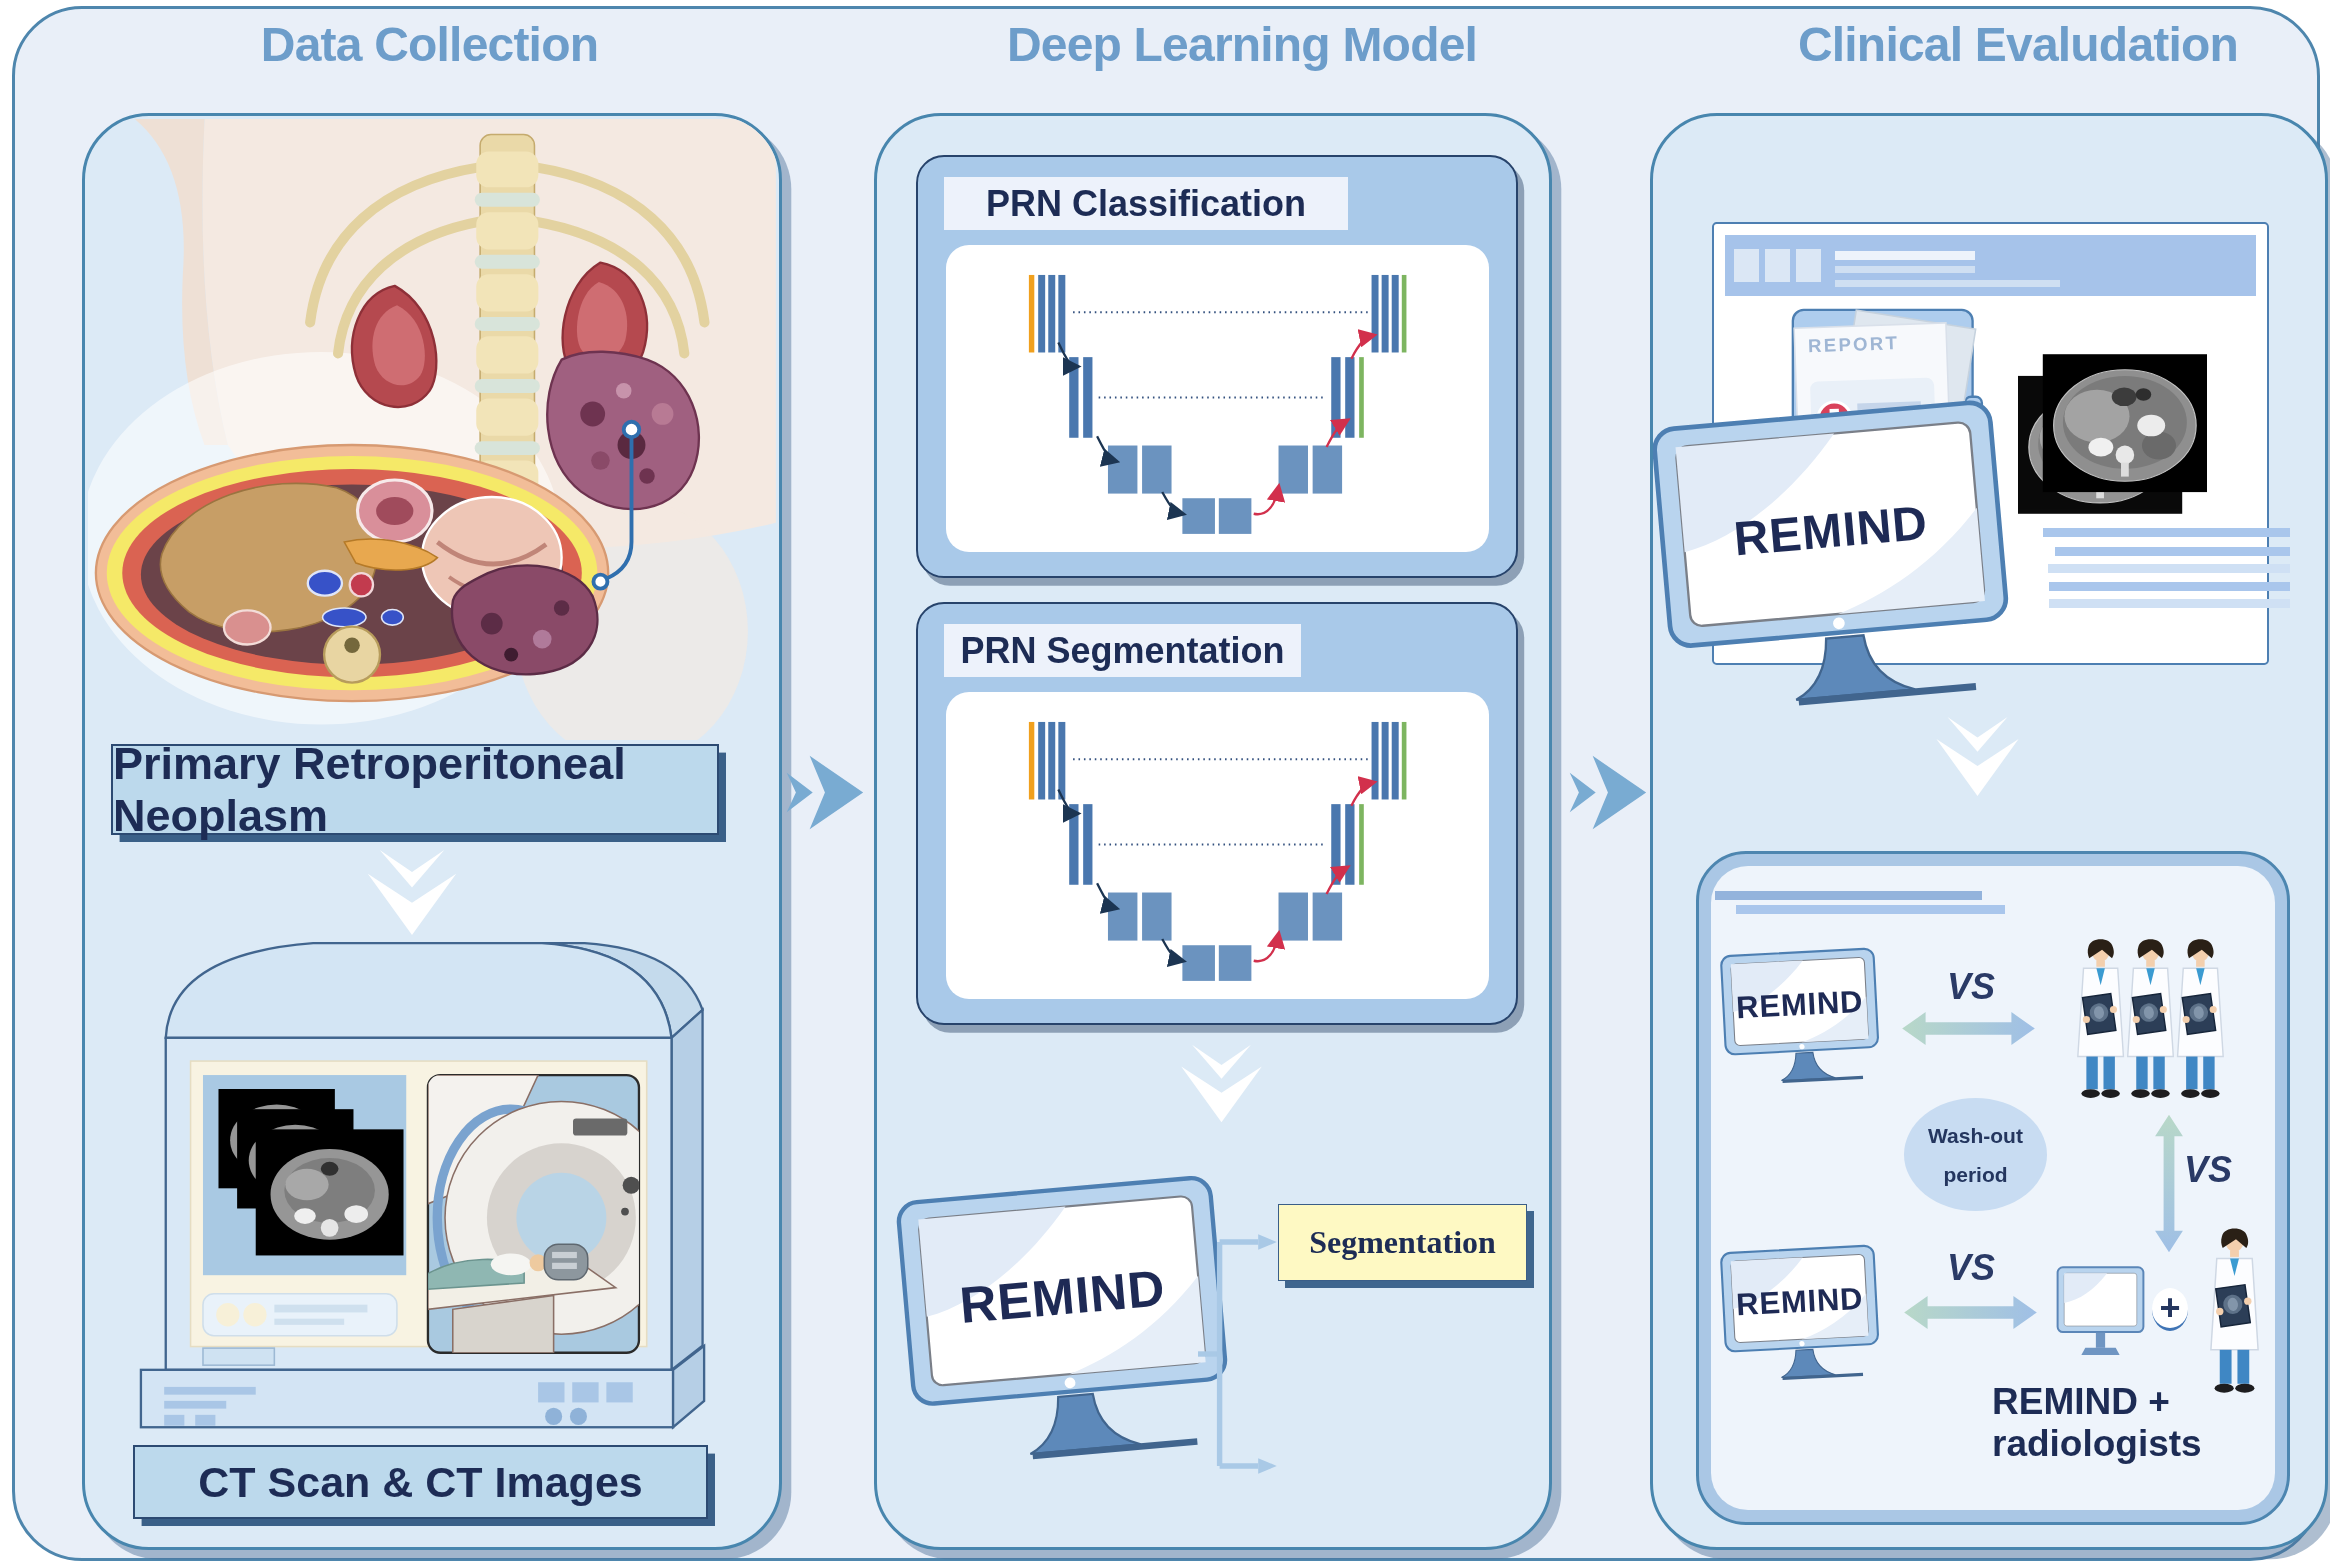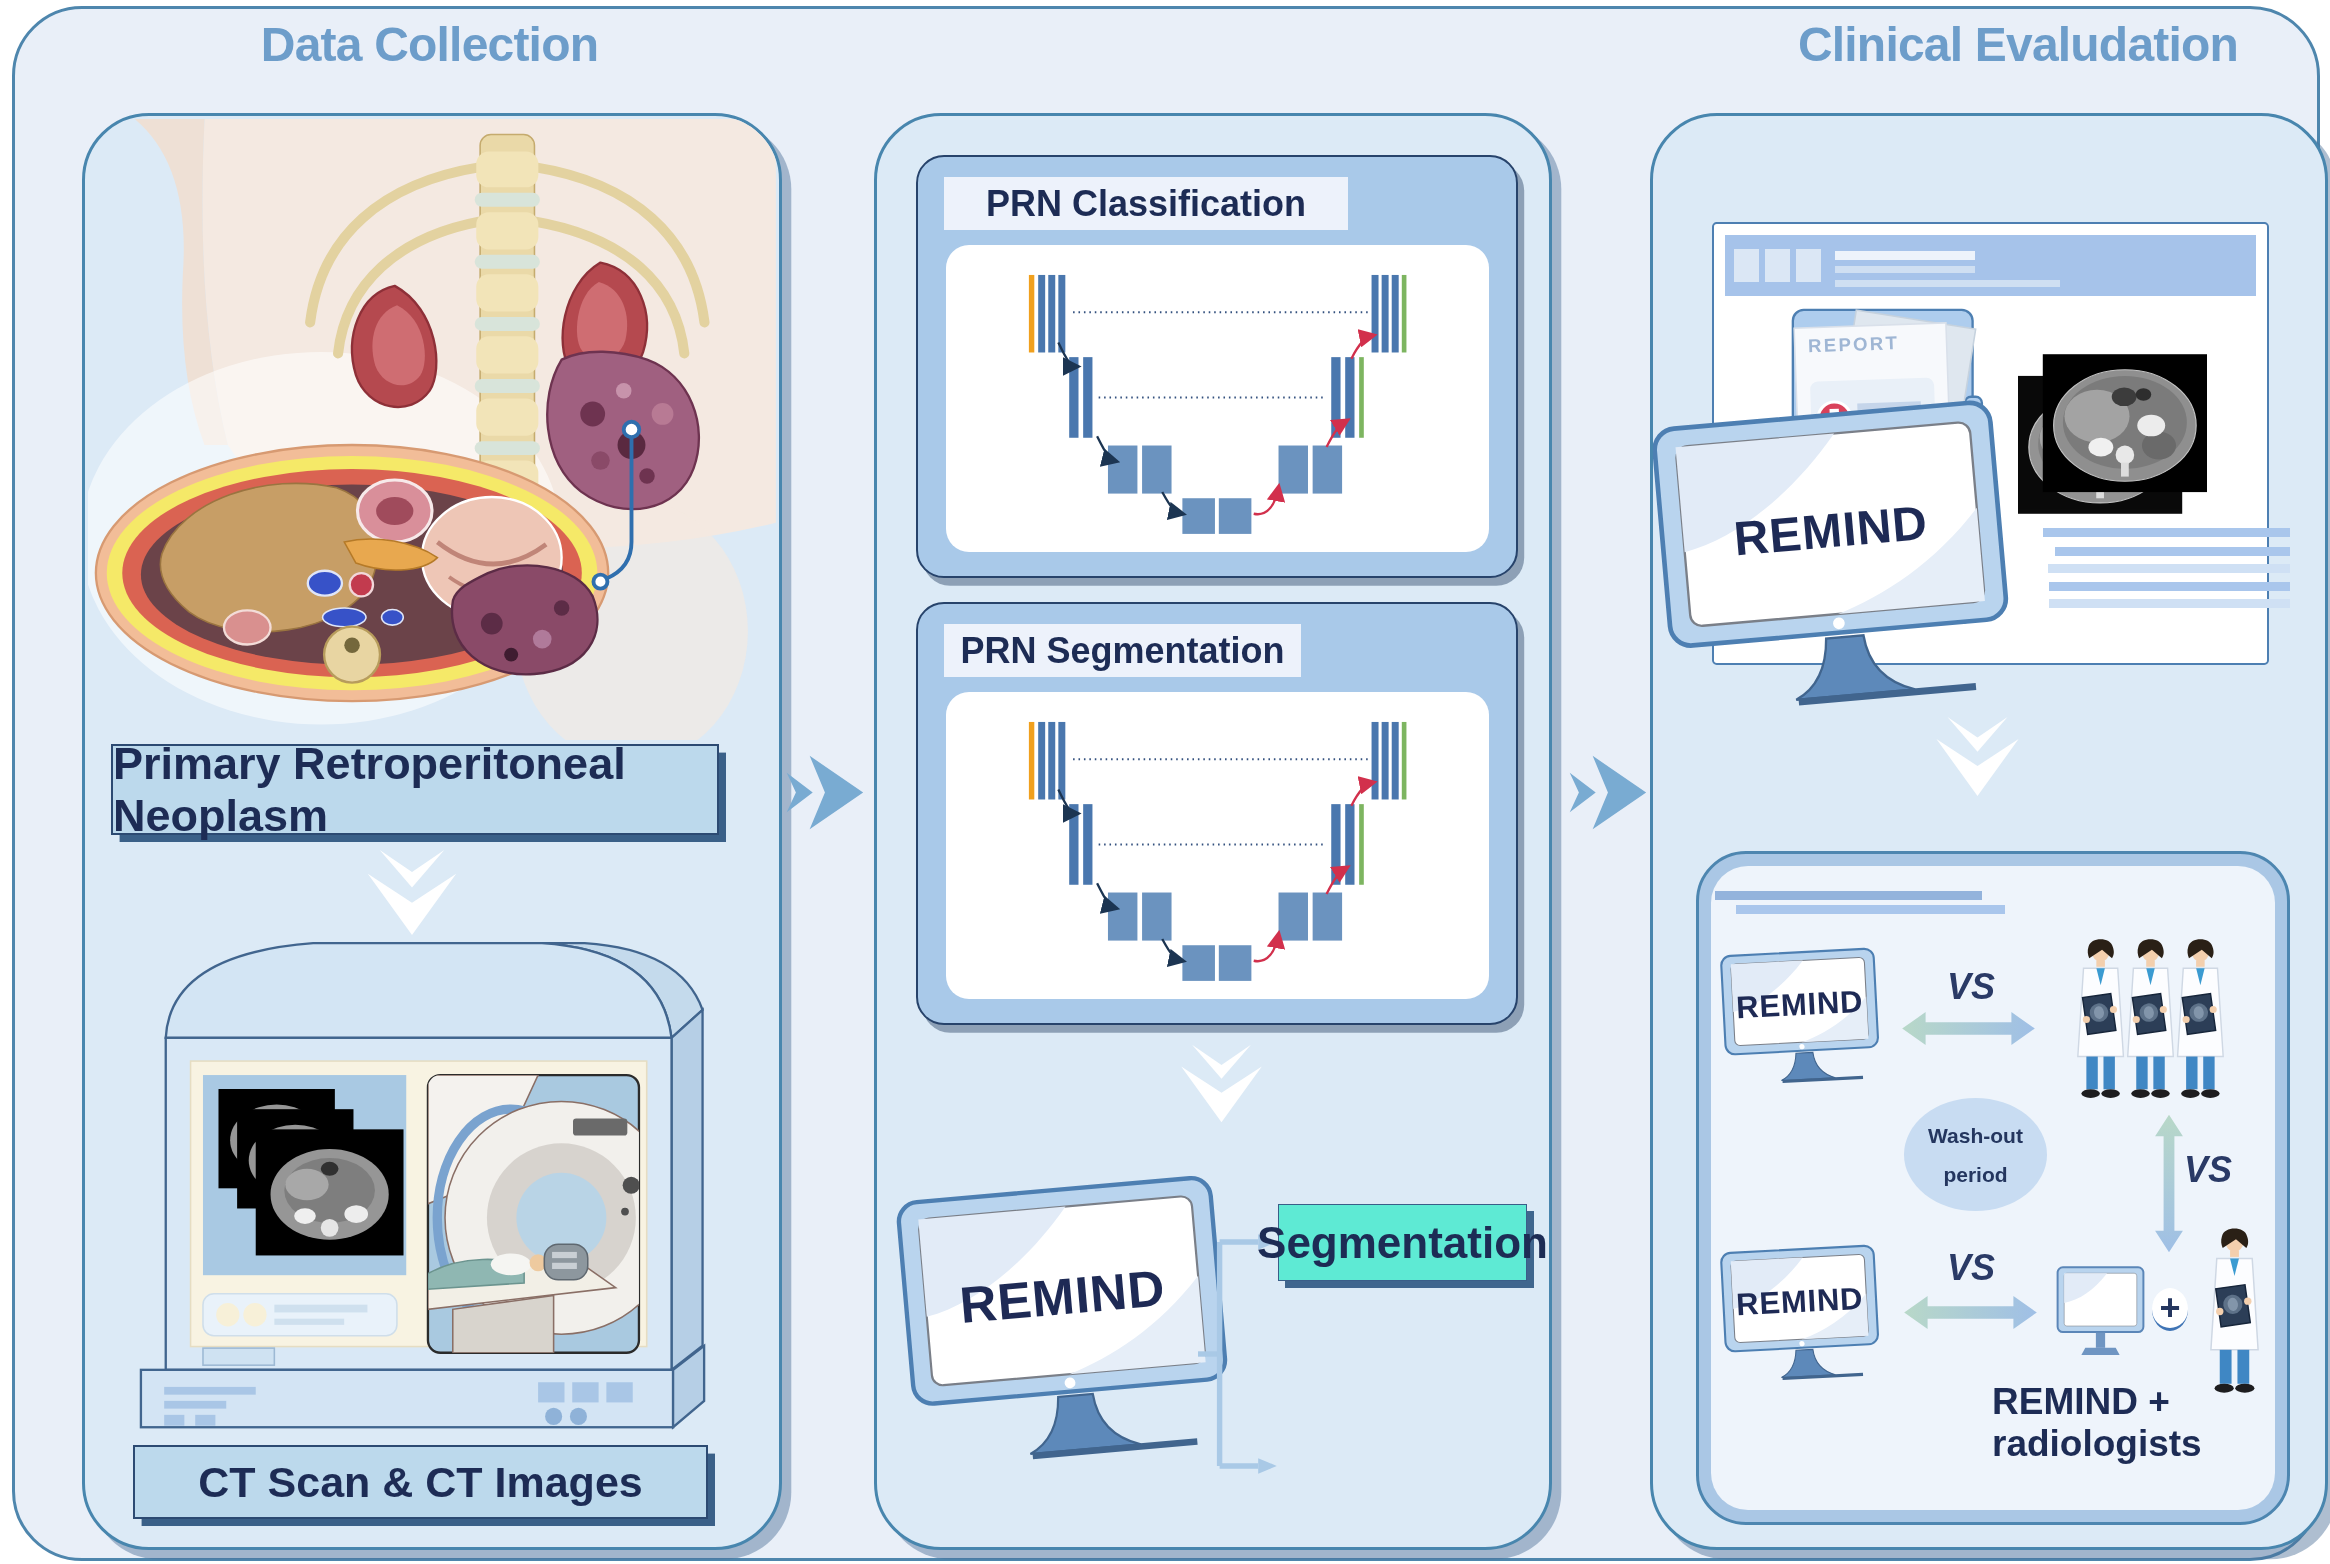--- a/index.html
+++ b/index.html
@@ -11,22 +11,22 @@
   .sec-title{top:4px;height:81px;display:flex;align-items:center;justify-content:center;
     font-size:48px;font-weight:bold;color:#6d9dca;letter-spacing:-0.8px;}
   .panel{top:113px;height:1431px;border-radius:67px;background:#dceaf6;border:3.1px solid #4886ae;
     box-shadow:9.3px 9.3px 0 rgba(76,110,150,.45);overflow:hidden;}
   
   .lbl{background:#bcd9ec;border:2.3px solid #2c4a72;box-shadow:7.8px 7.8px 0 -0.8px #3a6088;
     display:flex;align-items:center;justify-content:center;color:#1d2c55;font-weight:bold;}
   .chip{background:#edf2fb;color:#1d2c55;font-weight:bold;display:flex;align-items:center;justify-content:center;}
   .whitebox{background:#ffffff;border-radius:23px;}
   .prnbox{background:#a9c9e9;border:2.3px solid #27436b;border-radius:28px;box-shadow:6.2px 7.8px 0 rgba(45,70,105,.45);}
-  .outlbl{background:#5eead4;border:1.6px solid #3a5e88;box-shadow:7px 7px 0 #3f668e;
-    display:flex;align-items:center;justify-content:center;color:#1d2c55;font-weight:bold;font-size:44px;}
+  .outlbl{background:#fef9c3;border:1.6px solid #3a5e88;box-shadow:7px 7px 0 #3f668e;
+    display:flex;align-items:center;justify-content:center;color:#1d2c55;font-weight:bold;font-size:32px;font-family:Liberation Serif, serif;}
   .monitor{transform-origin:50% 50%;}
   .monitor svg{position:absolute;inset:0;width:100%;height:100%;}
   .monitor .mlabel{position:absolute;left:9%;right:9%;top:14%;height:52%;display:flex;align-items:center;justify-content:center;
     font-weight:bold;color:#1e2a55;letter-spacing:0.8px;}
   .vs{font-style:italic;font-weight:bold;color:#2a3a66;font-size:36px;display:flex;align-items:center;justify-content:center;}
   .bar{background:#a9c6ec;}
   .washout{border-radius:50%;background:#c8dcf2;display:flex;flex-direction:column;align-items:center;justify-content:center;
     color:#24365f;font-size:21px;font-weight:bold;line-height:39px;}
   .combo{color:#1d2c55;font-size:37px;font-weight:bold;display:flex;align-items:center;justify-content:center;}
   .browser{background:#fff;border:2.3px solid #4d7fb2;border-radius:4.7px;}
@@ -35,20 +35,21 @@
   .bb-outer{border:3.1px solid #4d86b0;border-radius:50px;background:#aac7e5;}
   .bb-inner{position:absolute;inset:12.4px;border-radius:37px;background:#eef4fb;}
 </style>
 </head>
 <body>
 
 <div id="canvas">
   <div id="frame" class="abs"></div>
 
   <div class="abs sec-title" style="left:140px;width:579px;">Data Collection</div>
+  <div class="abs sec-title" style="left:916px;width:652px;">Deep Learning Model</div>
   <div class="abs sec-title" style="left:1723px;width:590px;">Clinical Evaludation</div>
 
   <div class="abs panel" style="left:82px;width:694px;">
 
     <svg class="abs" style="left:3.1px;top:3.1px;" width="688" height="621" viewBox="0 0 886 800">
       <path d="M150,0 H886 V520 Q700,565 500,548 Q250,532 180,420 Q138,250 150,0 Z" fill="#f4e9e1"></path>
       <path d="M60,0 Q132,60 122,200 Q116,330 150,420 L180,420 Q138,250 150,0 Z" fill="#eee0d5"></path>
       <ellipse cx="700" cy="660" rx="150" ry="170" fill="#f4e9e1" opacity="0.65"></ellipse>
       <ellipse cx="300" cy="540" rx="310" ry="240" fill="#ffffff" opacity="0.55"></ellipse>
 

